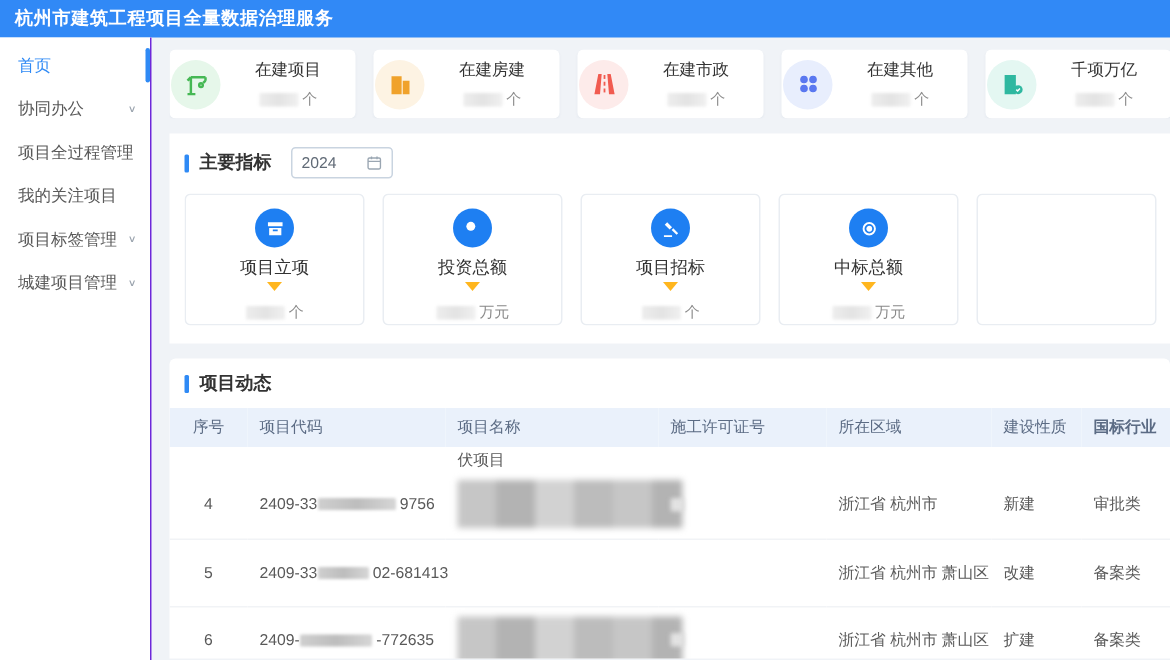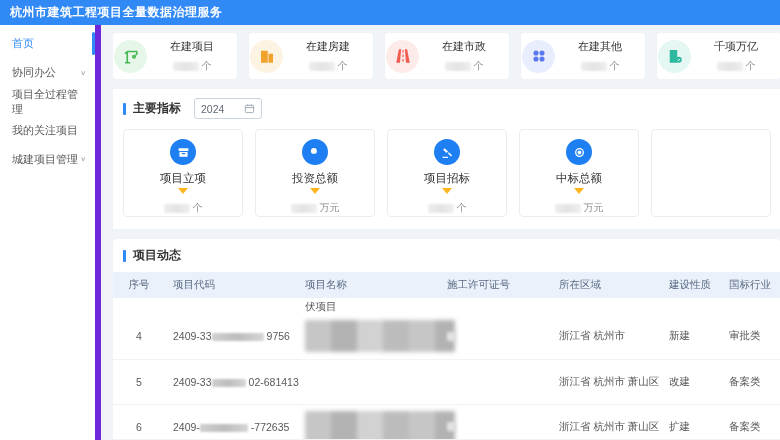--- a/index.html
+++ b/index.html
@@ -5,21 +5,21 @@
   * { margin:0; padding:0; box-sizing:border-box; }
   html,body { width:780px; height:440px; overflow:hidden; }
   body { font-family:"Liberation Sans","DejaVu Sans",sans-serif; background:#F0F3F7; font-size:11px; color:#333; }
 
   
   .app-header { height:25px; background:#3189F6; color:#fff; display:flex; align-items:center; padding-left:10px; }
   .app-title { font-size:12px; font-weight:bold; letter-spacing:.5px; }
 
   
   .layout { display:flex; height:415px; }
-  .sidebar { width:101px; background:#fff; border-right:6px solid #6d28d9; padding-top:4px; flex:none; }
+  .sidebar { width:101px; background:#fff; border-right:1px solid #6d28d9; padding-top:4px; flex:none; }
   .side-item { position:relative; height:29px; display:flex; align-items:center; justify-content:space-between; padding:0 9px 0 12px; font-size:11px; color:#595959; cursor:pointer; }
   .side-item .chev { color:#9aa3ad; font-size:8px; transform:scaleY(.8); }
   .side-item.active { color:#2F8AF5; }
   .side-item.active::after { content:""; position:absolute; right:0; top:3px; bottom:3px; width:3px; background:#2F8AF5; border-radius:2px; }
 
   .main { flex:1; padding:8px 0 0 12px; overflow:hidden; }
 
   
   .stat-row { display:flex; gap:12px; margin-bottom:10px; overflow:hidden; }
   .stat-card { flex:none; width:124px; height:46px; background:#fff; border-radius:4px; display:flex; align-items:center; padding-left:1px; box-shadow:0 1px 2px rgba(30,60,110,.04); }
@@ -46,21 +46,21 @@
   .tri-down { width:0; height:0; border-left:5px solid transparent; border-right:5px solid transparent; border-top:6px solid #FFB61E; margin:2px auto 0; }
   .ind-val { margin-top:7px; font-size:10px; color:#8a8a8a; }
 
   
   .dyn-panel { padding-top:8px; border-radius:4px 4px 0 0; height:200px; overflow:hidden; }
   .dyn-panel .sec-head { padding-left:10px; margin-bottom:8px; }
   table { border-collapse:collapse; width:668px; table-layout:fixed; }
   thead th { background:#EAF1FB; color:#5B6B84; font-weight:normal; font-size:10.5px; height:26px; text-align:left; padding-left:8px; }
   th.c-no, td.c-no { width:52px; text-align:center; padding-left:0; }
   th.c-code { width:132px; } th.c-name { width:142px; } th.c-permit { width:112px; }
-  th.c-region { width:110px; } th.c-nature { width:60px; } th.c-ind { width:60px; }
+  th.c-region { width:110px; } th.c-nature { width:60px; } th.c-ind { width:60px;font-weight:bold; }
   tbody td { font-size:10.5px; color:#595959; border-bottom:1px solid #F1F3F6; padding-left:8px; height:45px; }
   tr.partial-top td { height:14px; border-bottom:none; padding-top:2px; padding-bottom:0; color:#595959; }
   .name-redact { width:150px; height:32px; border-radius:1px; filter:blur(2px);
       background:repeating-linear-gradient(90deg,#c6c6c6 0 26px,#b3b3b3 26px 52px,#d2d2d2 52px 78px,#bcbcbc 78px 104px); }
   .permit-dot { width:9px; height:9px; background:#e2e2e2; filter:blur(1.5px); border-radius:1px; }
   .code-line { white-space:nowrap; }
   .code-line .redact { height:8px; }
 
   svg { display:block; }
 </style>
@@ -79,20 +79,24 @@
     </div>
     <div class="side-item">
       <span>协同办公</span>
       <span class="chev">∨</span>
     </div>
     <div class="side-item">
       <span>项目全过程管理</span>
     </div>
     <div class="side-item">
       <span>我的关注项目</span>
+    </div>
+    <div class="side-item">
+      <span>项目标签管理</span>
+      <span class="chev">∨</span>
     </div>
     <div class="side-item">
       <span>城建项目管理</span>
       <span class="chev">∨</span>
     </div>
   </div>
 
   <div class="main">
 
     <div class="stat-row">

